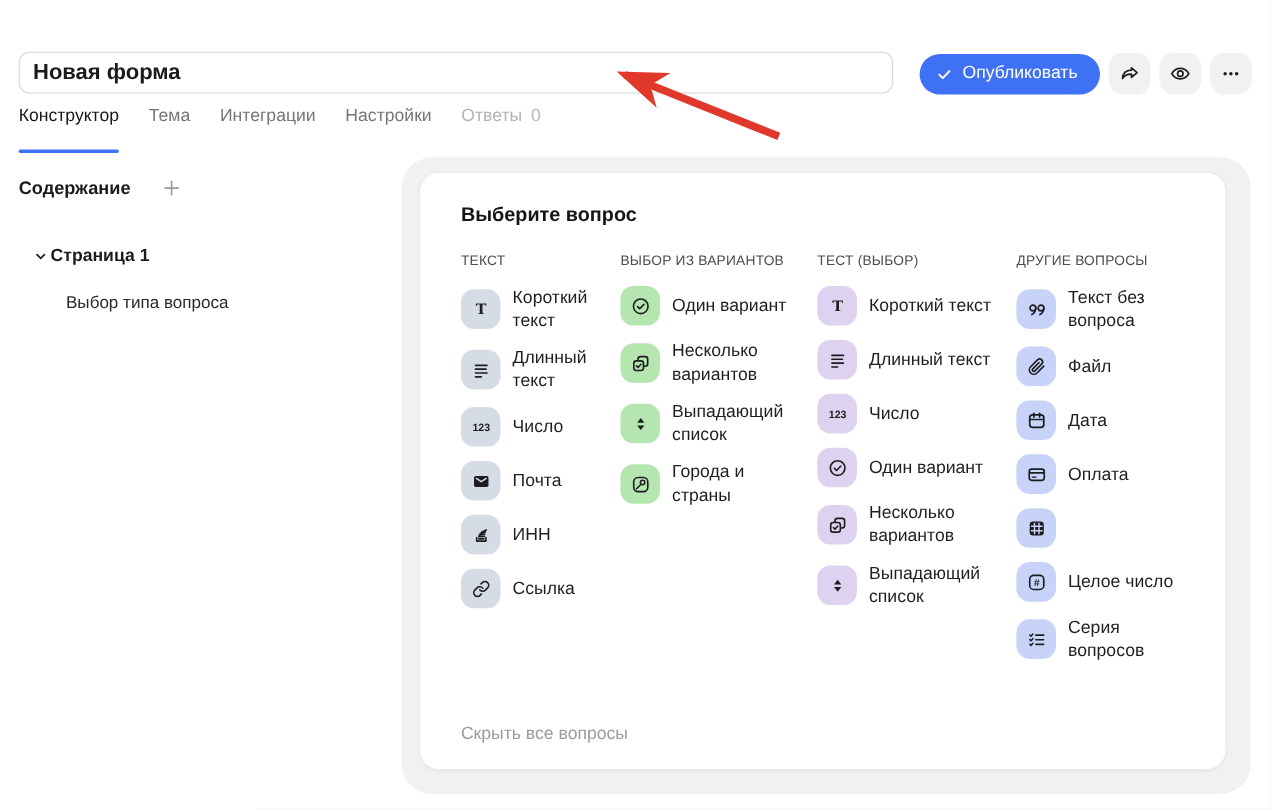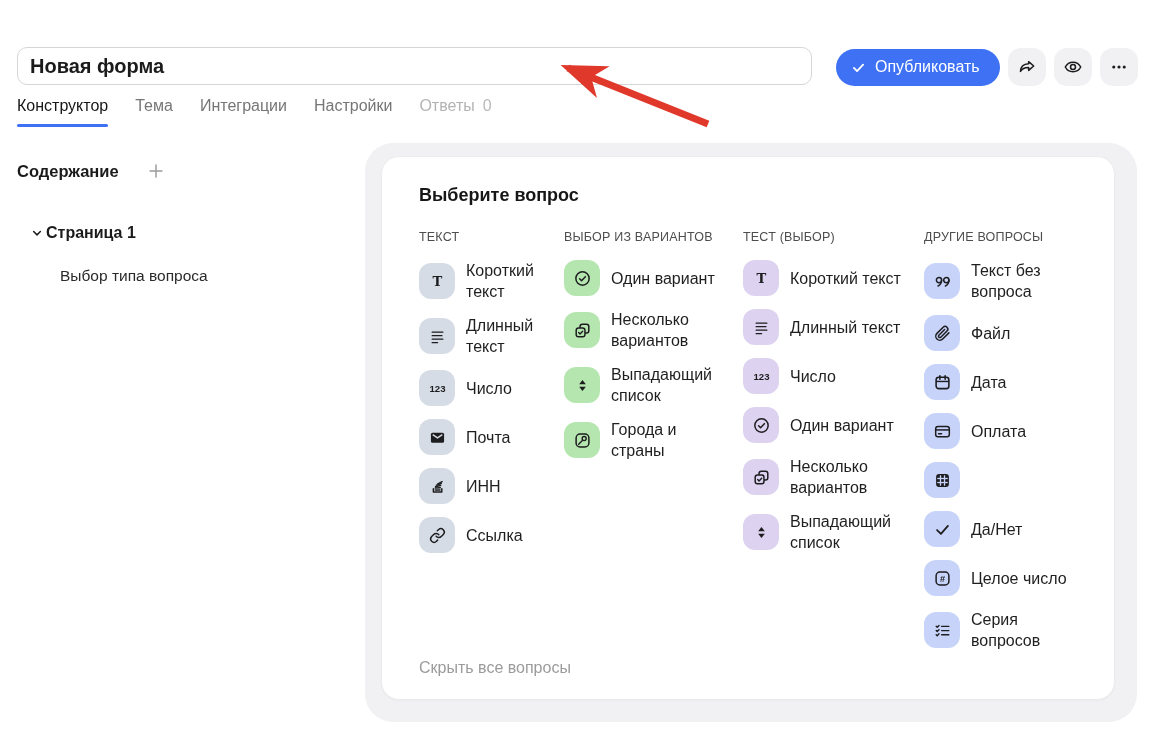--- a/index.html
+++ b/index.html
@@ -22,21 +22,21 @@
     font-size:16px;display:flex;align-items:center;gap:8px;padding:0 20px 0 14px;cursor:pointer;
   }
   .round-btn{
     width:38px;height:38px;border:none;border-radius:13px;background:#f1f1f3;
     display:flex;align-items:center;justify-content:center;cursor:pointer;padding:0;
   }
   .round-btn svg{width:22px;height:22px}
 
   
   .tabs{position:absolute;left:17px;top:97px;display:flex;gap:27px;font-size:16px}
-  .tab{color:#767676;padding-bottom:12px;position:relative;cursor:pointer;white-space:nowrap}
+  .tab{color:#767676;padding-bottom:24px;position:relative;cursor:pointer;white-space:nowrap}
   .tab.active{color:#161616}
   .tab.active::after{content:"";position:absolute;left:0;right:0;bottom:0;height:3px;background:#3e71f3;border-radius:3px}
   .tab.disabled{color:#b3b3b3}
   .tab-count{margin-left:8px;color:#b9b9b9}
 
   
   .red-arrow{position:absolute;left:538px;top:46px;width:185px;height:85px;z-index:6;pointer-events:none}
 
   
   .sidebar{position:absolute;left:17px;top:160px;width:310px}
@@ -383,28 +383,20 @@
                     <line x1="14.3" y1="6" x2="14.3" y2="18"></line>
                     <line x1="6" y1="9.7" x2="18" y2="9.7"></line>
                     <line x1="6" y1="14.3" x2="18" y2="14.3"></line>
                   </g>
                 </svg>
               </span>
             </div>
             <div class="qitem">
               <span class="qicon" style="background: rgb(199, 211, 248);">
                 <svg viewBox="0 0 24 24">
-                  <polyline points="5.8,12.6 10.2,17 18.2,7.8" fill="none" stroke="#1d1d1f" stroke-linecap="round" stroke-linejoin="round" stroke-width="2"></polyline>
-                </svg>
-              </span>
-              <span class="qlabel">Да/Нет</span>
-            </div>
-            <div class="qitem">
-              <span class="qicon" style="background: rgb(199, 211, 248);">
-                <svg viewBox="0 0 24 24">
                   <rect x="4.7" y="4.7" width="14.6" height="14.6" rx="4.2" fill="none" stroke="#1d1d1f" stroke-linecap="round" stroke-linejoin="round" stroke-width="1.7"></rect>
                   <text x="12" y="15.8" text-anchor="middle" font-family="Liberation Sans,sans-serif" font-size="10.5" font-weight="700" fill="#1d1d1f">#</text>
                 </svg>
               </span>
               <span class="qlabel">Целое число</span>
             </div>
             <div class="qitem">
               <span class="qicon" style="background: rgb(199, 211, 248);">
                 <svg viewBox="0 0 24 24">
                   <g fill="none" stroke="#1d1d1f" stroke-linecap="round" stroke-linejoin="round" stroke-width="1.6">

